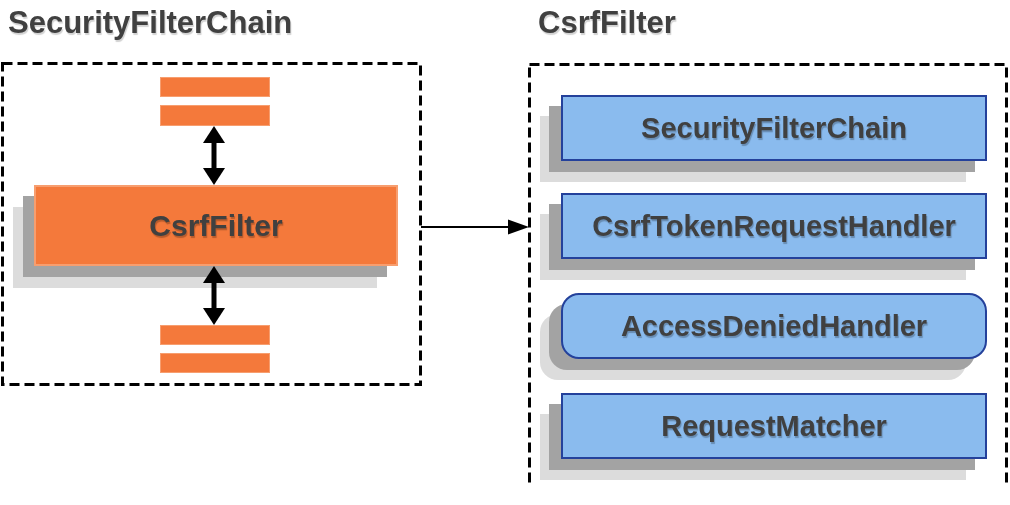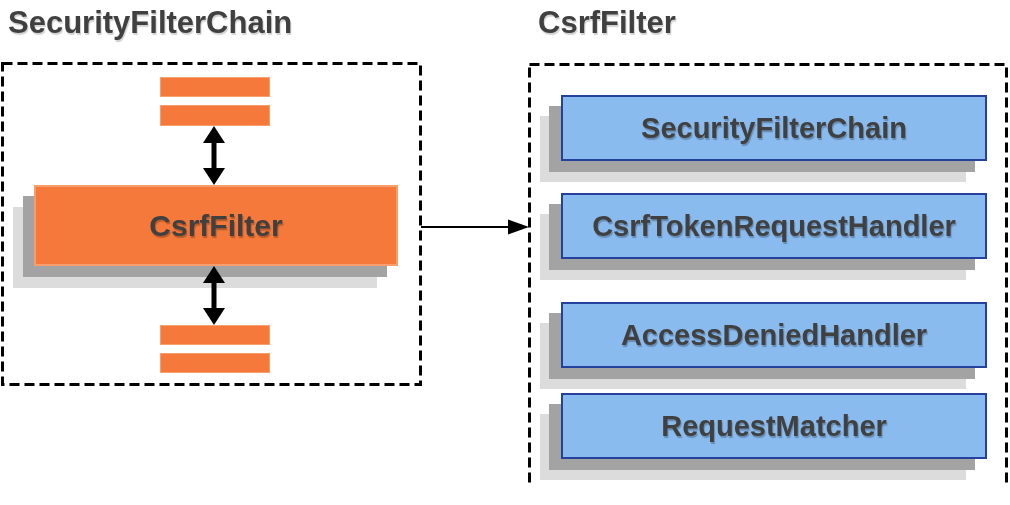--- a/index.html
+++ b/index.html
@@ -121,21 +121,21 @@
   </svg>
 
   <div class="component-node" style="top:95px;">
     <span class="label">SecurityFilterChain</span>
   </div>
 
   <div class="component-node" style="top:193px;justify-content:center;">
     <span class="label">CsrfTokenRequestHandler</span>
   </div>
 
-  <div class="component-node" style="top:302px;">
+  <div class="component-node" style="top:293px;border-radius:18px;">
     <span class="label">AccessDeniedHandler</span>
   </div>
 
   <div class="component-node" style="top:393px;">
     <span class="label">RequestMatcher</span>
   </div>
 
 </div>
 
 </body></html>

